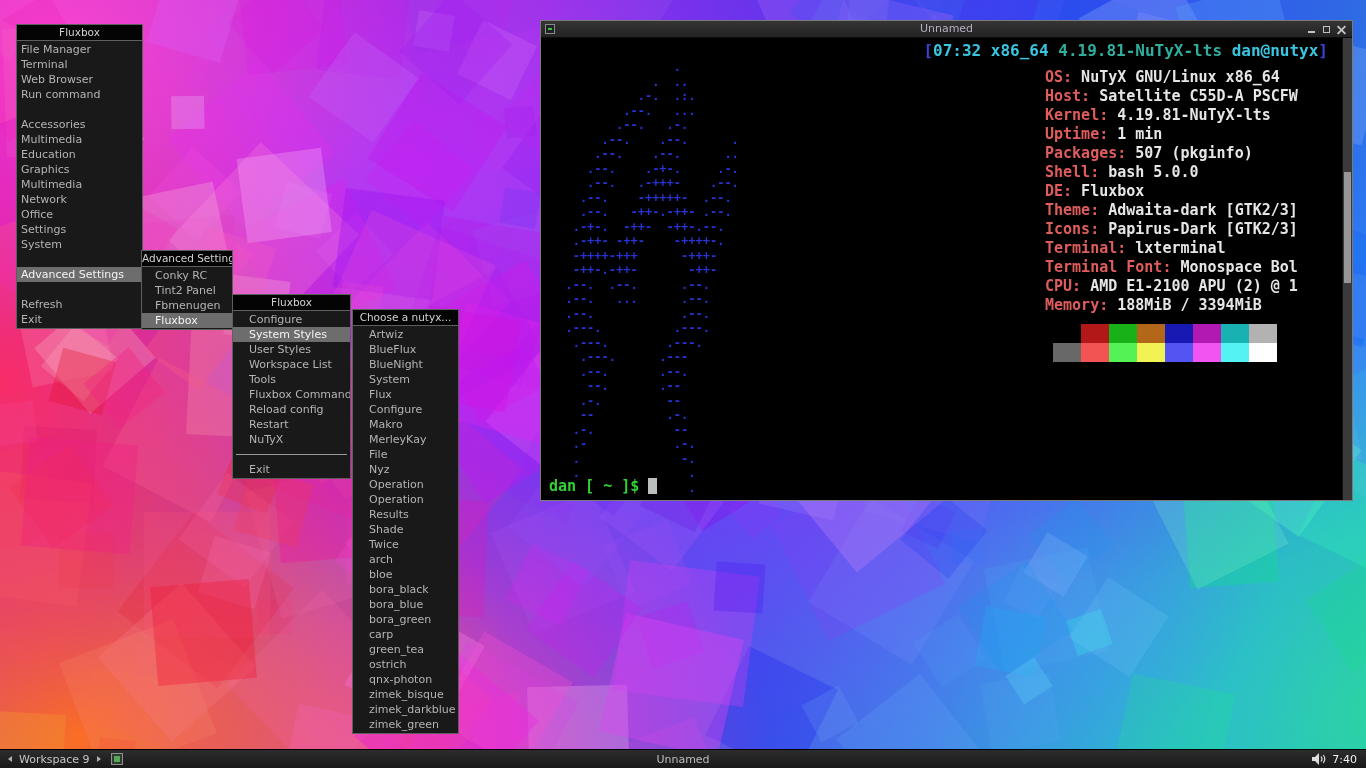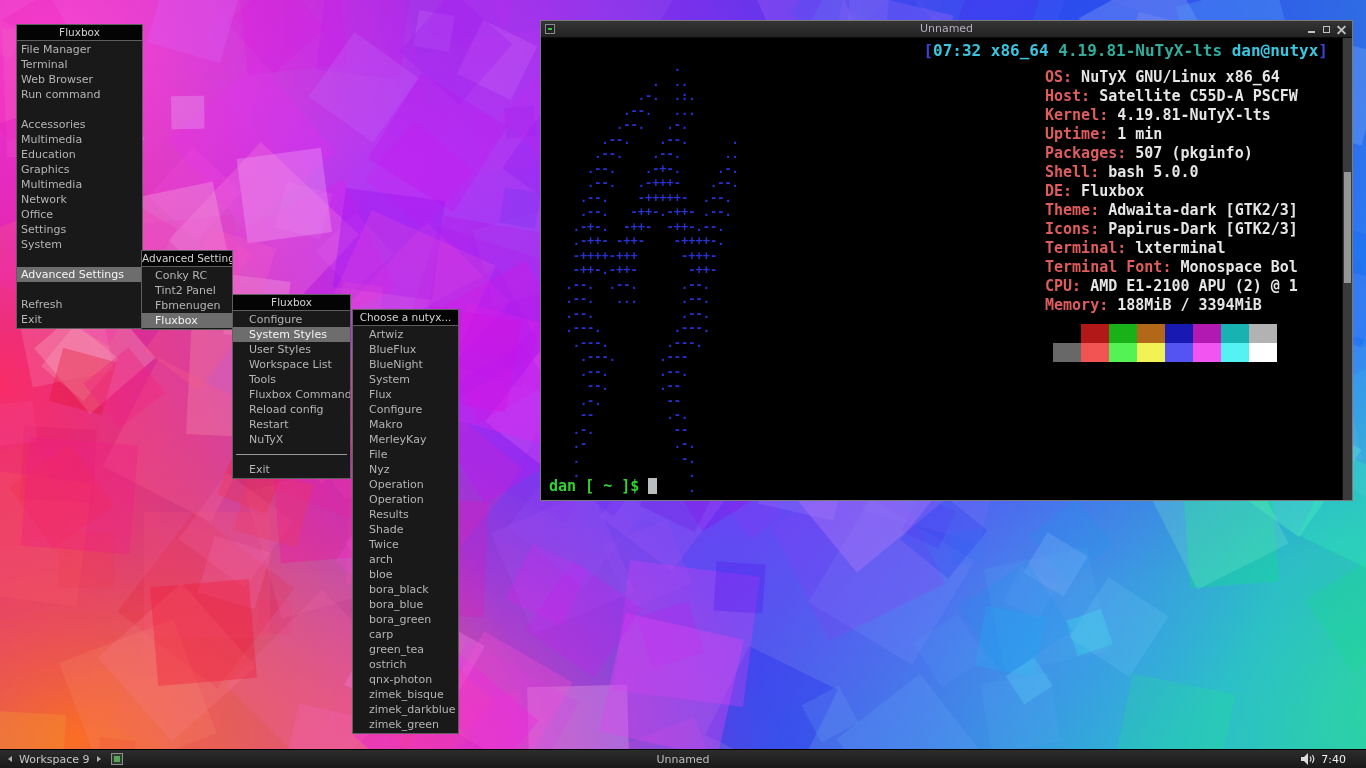--- a/index.html
+++ b/index.html
@@ -63,21 +63,21 @@
   
   .taskbar{position:absolute;left:0;right:0;bottom:0;height:19px;background:linear-gradient(#2c2c2c,#191919);border-top:1px solid #000;display:flex;align-items:center;z-index:40;font-size:11px;color:#c6c6c6}
   .tbar-left{display:flex;align-items:center;gap:4px;padding-left:5px;z-index:2}
   .ws-arrow{width:10px;height:12px;display:flex;align-items:center;justify-content:center;cursor:pointer}
   .tri-l{width:0;height:0;border-top:3px solid transparent;border-bottom:3px solid transparent;border-right:4px solid #b0b0b0}
   .tri-r{width:0;height:0;border-top:3px solid transparent;border-bottom:3px solid transparent;border-left:4px solid #b0b0b0}
   .ws-label{cursor:default}
   .tbar-appicon{width:12px;height:12px;border:1px solid #8f8f8f;background:#2f3b2f;position:relative;margin-left:3px;cursor:pointer}
   .tbar-appicon:after{content:"";position:absolute;inset:2px;background:#57a557}
   .tbar-center{position:absolute;left:0;right:0;text-align:center;color:#bdbdbd;pointer-events:none}
-  .tbar-right{margin-left:auto;display:flex;gap:5px;padding-right:20px;z-index:2}
+  .tbar-right{margin-left:auto;display:flex;gap:5px;padding-right:9px;z-index:2}
   .clock{color:#f0f0f0}
 </style>
 </head>
 <body>
 
 <div class="desktop">
 
   <div class="wallpaper" id="wallpaper">
       <div class="sq" style="left: 192.331px; top: 86.3358px; width: 119.152px; height: 119.152px; transform: rotate(49.3728deg); background: rgba(229, 46, 242, 0.28);"></div>
       <div class="sq" style="left: 691.781px; top: 366.173px; width: 102.66px; height: 102.66px; transform: rotate(71.8323deg); background: rgba(93, 48, 242, 0.192);"></div>

